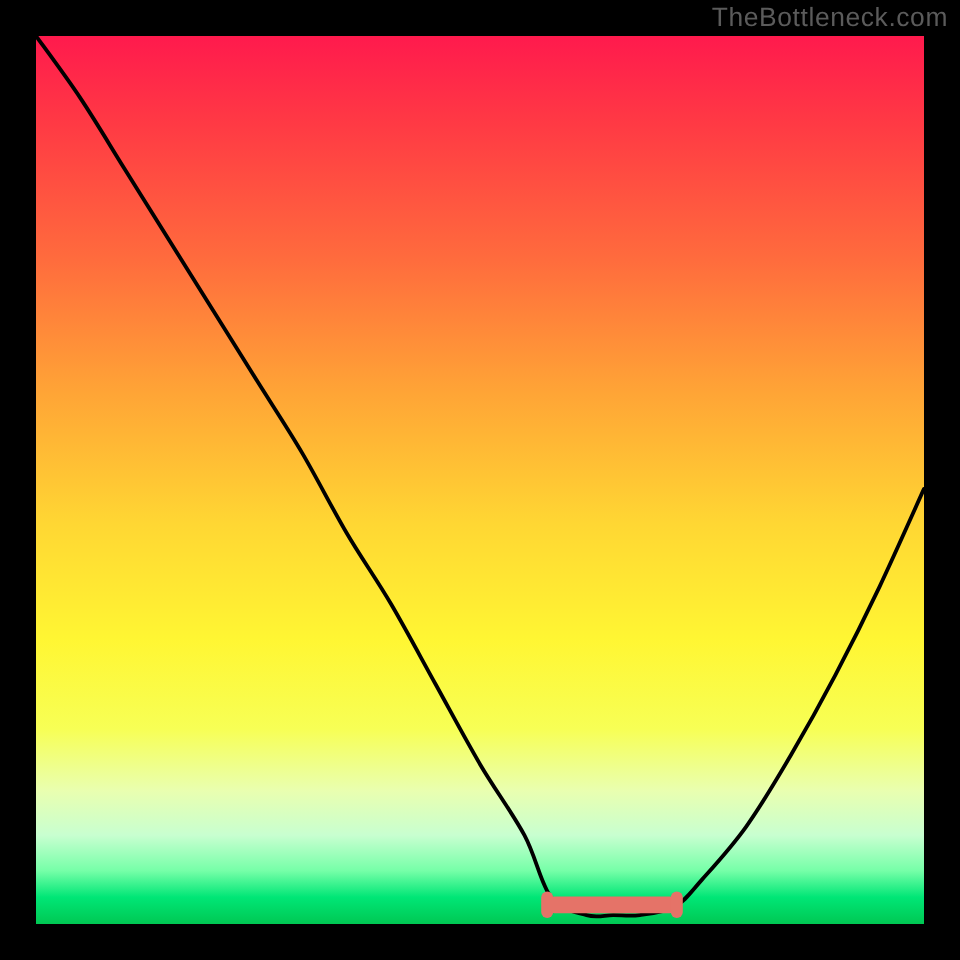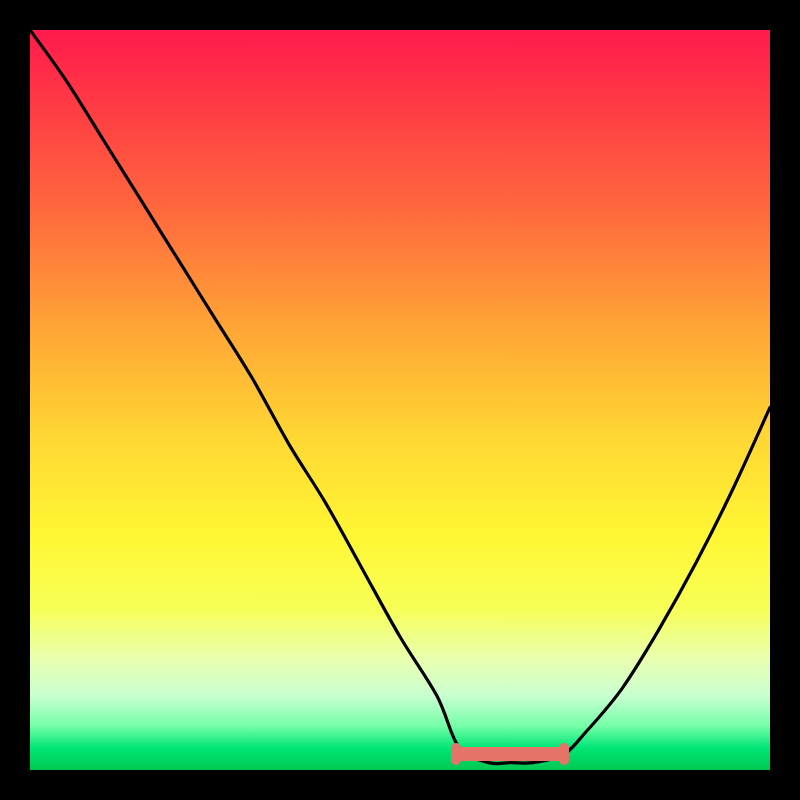--- a/index.html
+++ b/index.html
@@ -84,20 +84,21 @@
     border-radius: 5px;
     top: -4px;
   }
   .optimal-marker::before { left: -4px; }
   .optimal-marker::after { right: -4px; }
 </style>
 </head>
 <body>
 
 <div class="frame">
+  <div class="watermark">TheBottleneck.com</div>
 
   <div class="plot">
     <div class="gradient"></div>
 
     <svg class="curve" viewBox="0 0 740 740" preserveAspectRatio="none">
       <path fill="none" stroke="#000" stroke-width="3.2" stroke-linecap="round" stroke-linejoin="round" d="M 0.0 0.0 C 6.2 8.6, 24.7 33.3, 37.0 51.8 C 49.3 70.3, 61.7 91.3, 74.0 111.0 C 86.3 130.7, 98.7 150.5, 111.0 170.2 C 123.3 189.9, 135.7 209.7, 148.0 229.4 C 160.3 249.1, 172.7 268.9, 185.0 288.6 C 197.3 308.3, 209.7 326.8, 222.0 347.8 C 234.3 368.8, 246.7 393.4, 259.0 414.4 C 271.3 435.4, 283.7 452.6, 296.0 473.6 C 308.3 494.6, 320.7 518.0, 333.0 540.2 C 345.3 562.4, 357.7 585.8, 370.0 606.8 C 382.3 627.8, 397.1 647.5, 407.0 666.0 C 416.9 684.5, 420.6 706.7, 429.2 717.8 C 437.8 728.9, 450.2 730.1, 458.8 732.6 C 467.4 735.1, 473.6 732.6, 481.0 732.6 C 488.4 732.6, 494.6 733.8, 503.2 732.6 C 511.8 731.4, 524.2 730.1, 532.8 725.2 C 541.4 720.3, 545.1 714.1, 555.0 703.0 C 564.9 691.9, 579.7 675.9, 592.0 658.6 C 604.3 641.3, 616.7 620.4, 629.0 599.4 C 641.3 578.4, 653.7 556.2, 666.0 532.8 C 678.3 509.4, 690.7 484.7, 703.0 458.8 C 715.3 432.9, 733.8 391.0, 740.0 377.4"></path>
     </svg>
 
     <div class="optimal-marker"></div>
   </div>

